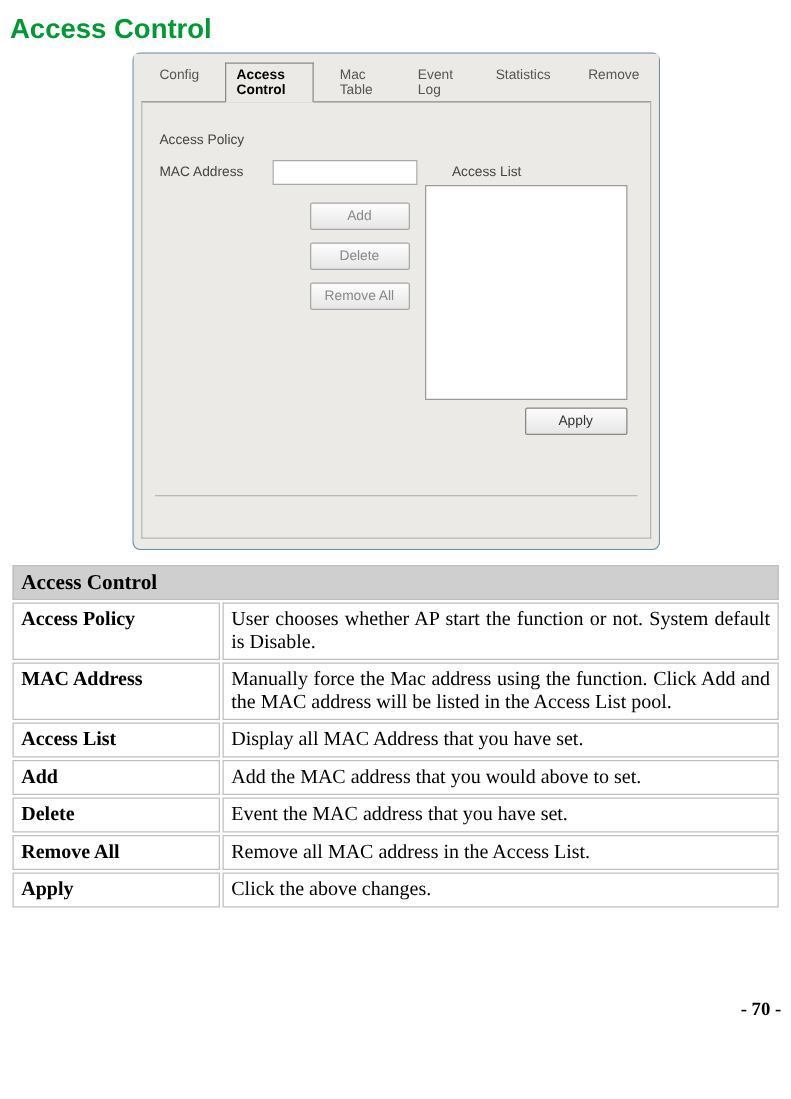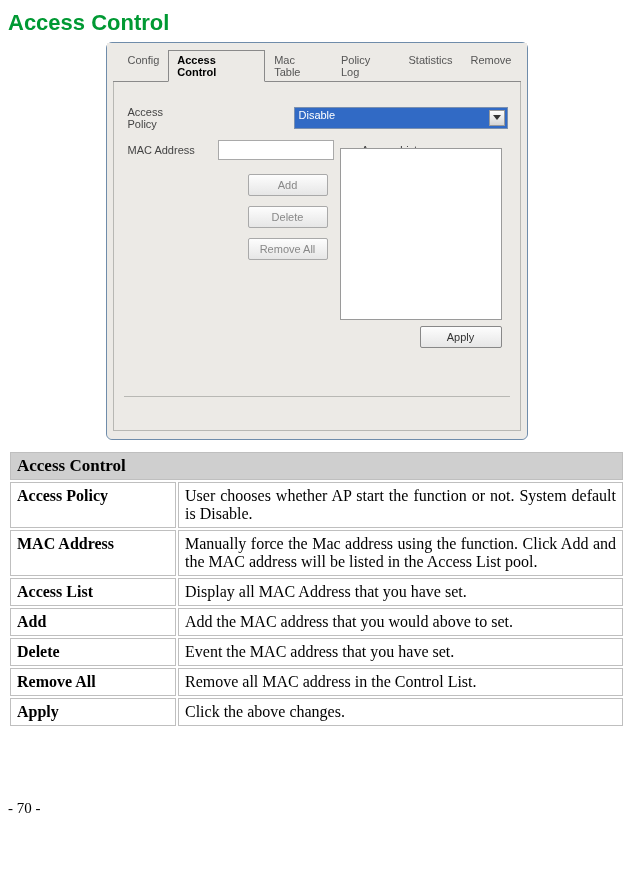--- a/index.html
+++ b/index.html
@@ -55,21 +55,21 @@
     background: linear-gradient(#f6c5c3,#d9534f 45%,#c9302c 46%,#e57373);
     border:1px solid #8b2e2a; border-radius:3px;
     display:flex; align-items:center; justify-content:center;
     color:#fff; font-weight:bold; font-size:11px;
   }
   .win-body {
     padding: 6px 6px 8px 6px;
     background: linear-gradient(#eceae6,#eceae6);
     border-radius:0 0 6px 6px;
   }
-  .tabbar { display:flex; gap:0; border-bottom:1px solid #8a8a8a; padding-left:6px; }
+  .tabbar { display:flex; gap:12px; border-bottom:1px solid #8a8a8a; padding-left:6px; }
   .tab {
     padding:3px 8px; font-size:11px; color:#555; border:1px solid transparent;
     border-bottom:none; position:relative; top:1px; background:transparent;
   }
   .tab.active {
     background:#eceae6; border:1px solid #8a8a8a; border-bottom:1px solid #eceae6;
     color:#000; font-weight:bold;
   }
   .panel {
     border:1px solid #b7b7b3; border-top:none; min-height:320px;
@@ -118,44 +118,43 @@
     text-align:left; background:#cfcfcf; border:1px solid #bfbfbf;
     padding:3px 6px; font-weight:bold; font-size:17px;
   }
   table.desc td {
     border:1px solid #bfbfbf; padding:4px 6px; vertical-align:top;
   }
   table.desc td.k { font-weight:bold; width:152px; }
   table.desc td.v { text-align:justify; }
 
   .page-num {
-    text-align:left; font-family:"Times New Roman",serif; font-weight:normal;
+    text-align:right; font-family:"Times New Roman",serif; font-weight:bold;
     font-size:15px; margin-top:72px;
   }
 </style>
 </head>
 <body>
 
 <h2 class="page-title">Access Control</h2>
 
 <div class="screenshot-wrap">
   <div class="win">
     <div class="win-body">
       <div class="tabbar">
         <div class="tab">Config</div>
         <div class="tab active">Access Control</div>
         <div class="tab">Mac Table</div>
-        <div class="tab">Policy Log</div>
+        <div class="tab">Event Log</div>
         <div class="tab">Statistics</div>
         <div class="tab">Remove</div>
       </div>
       <div class="panel">
         <div class="form-row">
           <span class="form-label">Access Policy</span>
-          <div class="select-box">Disable</div>
         </div>
         <div class="form-row">
           <span class="form-label">MAC Address</span>
           <input class="mac-input" type="text" style="">
           <span class="access-list-label">Access List</span>
         </div>
         <div class="listbox"></div>
         <div class="btncol">
           <div class="wbtn">Add</div>
           <div class="wbtn">Delete</div>
@@ -190,21 +189,21 @@
   <tr>
     <td class="k">Add</td>
     <td class="v">Add the MAC address that you would above to set.</td>
   </tr>
   <tr>
     <td class="k">Delete</td>
     <td class="v">Event the MAC address that you have set.</td>
   </tr>
   <tr>
     <td class="k">Remove All</td>
-    <td class="v">Remove all MAC address in the Control List.</td>
+    <td class="v">Remove all MAC address in the Access List.</td>
   </tr>
   <tr>
     <td class="k">Apply</td>
     <td class="v">Click the above changes.</td>
   </tr>
 </tbody>
   </table>
 
 <div class="page-num">- 70 -</div>
 

